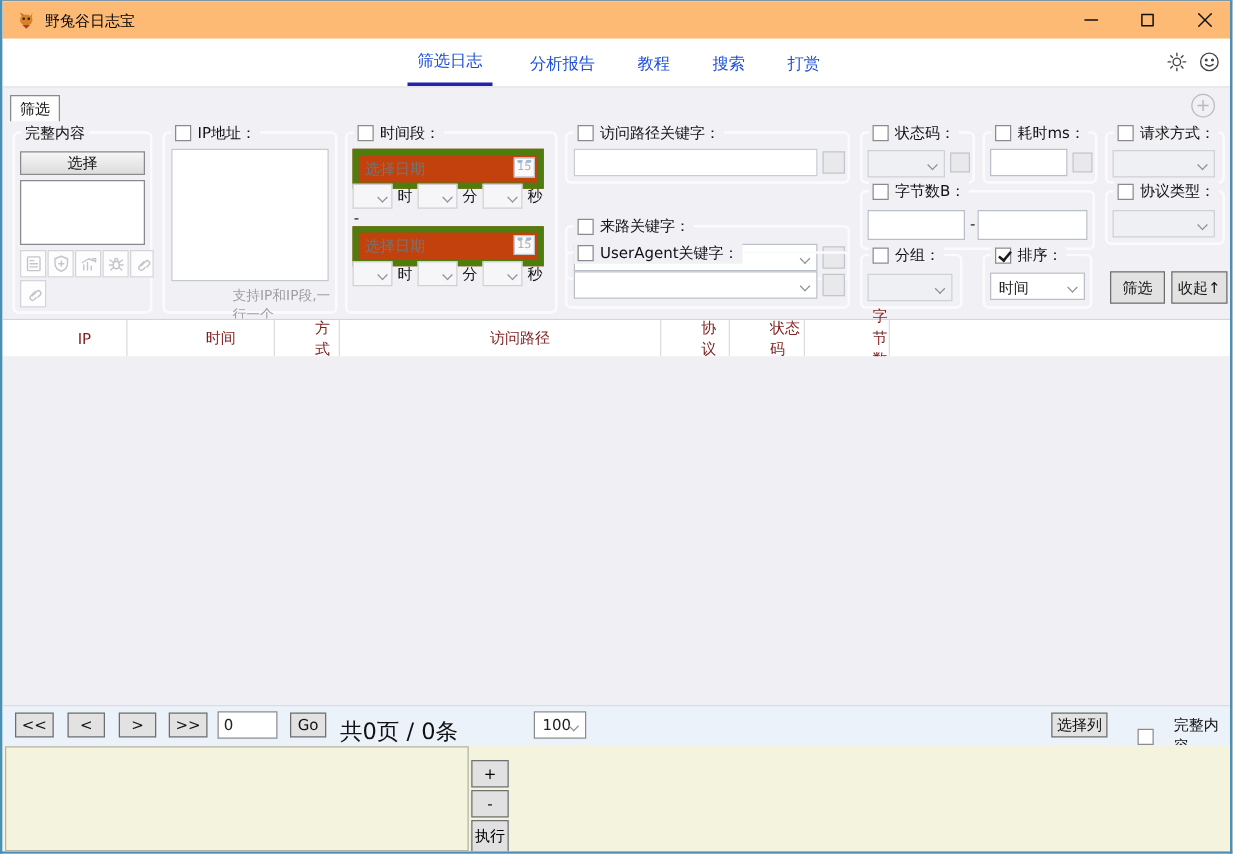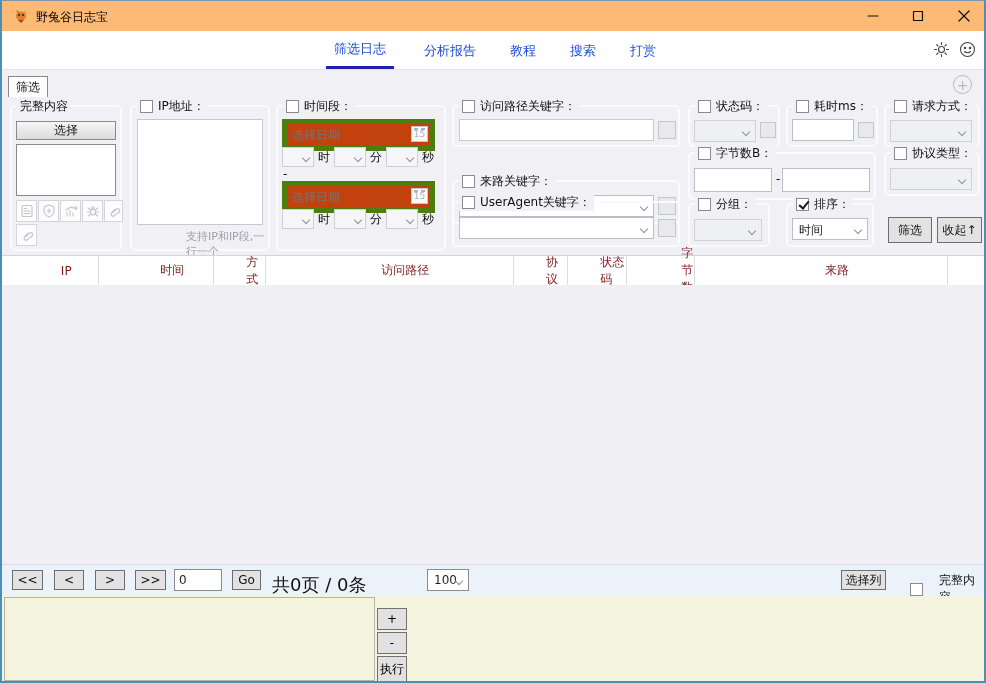--- a/index.html
+++ b/index.html
@@ -343,21 +343,20 @@
   </div>
 
   <div class="thead">
     <div class="th" style="width:100px;">IP</div>
     <div class="th" style="width:118px;">时间</div>
     <div class="th" style="width:52px;">方式</div>
     <div class="th" style="width:257px;">访问路径</div>
     <div class="th" style="width:55px;">协议</div>
     <div class="th" style="width:60px;">状态码</div>
     <div class="th" style="width:46px;margin-left:22px;">字节数</div>
-    <div class="th" style="width:262px;">来路</div>
     <div class="th" style="width:36px; border-right:none;"></div>
   </div>
 
   <div class="tbody"></div>
 
   <div class="pagebar">
     <button class="btn-classic" style="left:10px; width:31px;">&lt;&lt;</button>
     <button class="btn-classic" style="left:52px; width:30px;">&lt;</button>
     <button class="btn-classic" style="left:93px; width:30px;">&gt;</button>
     <button class="btn-classic" style="left:133px; width:31px;">&gt;&gt;</button>

